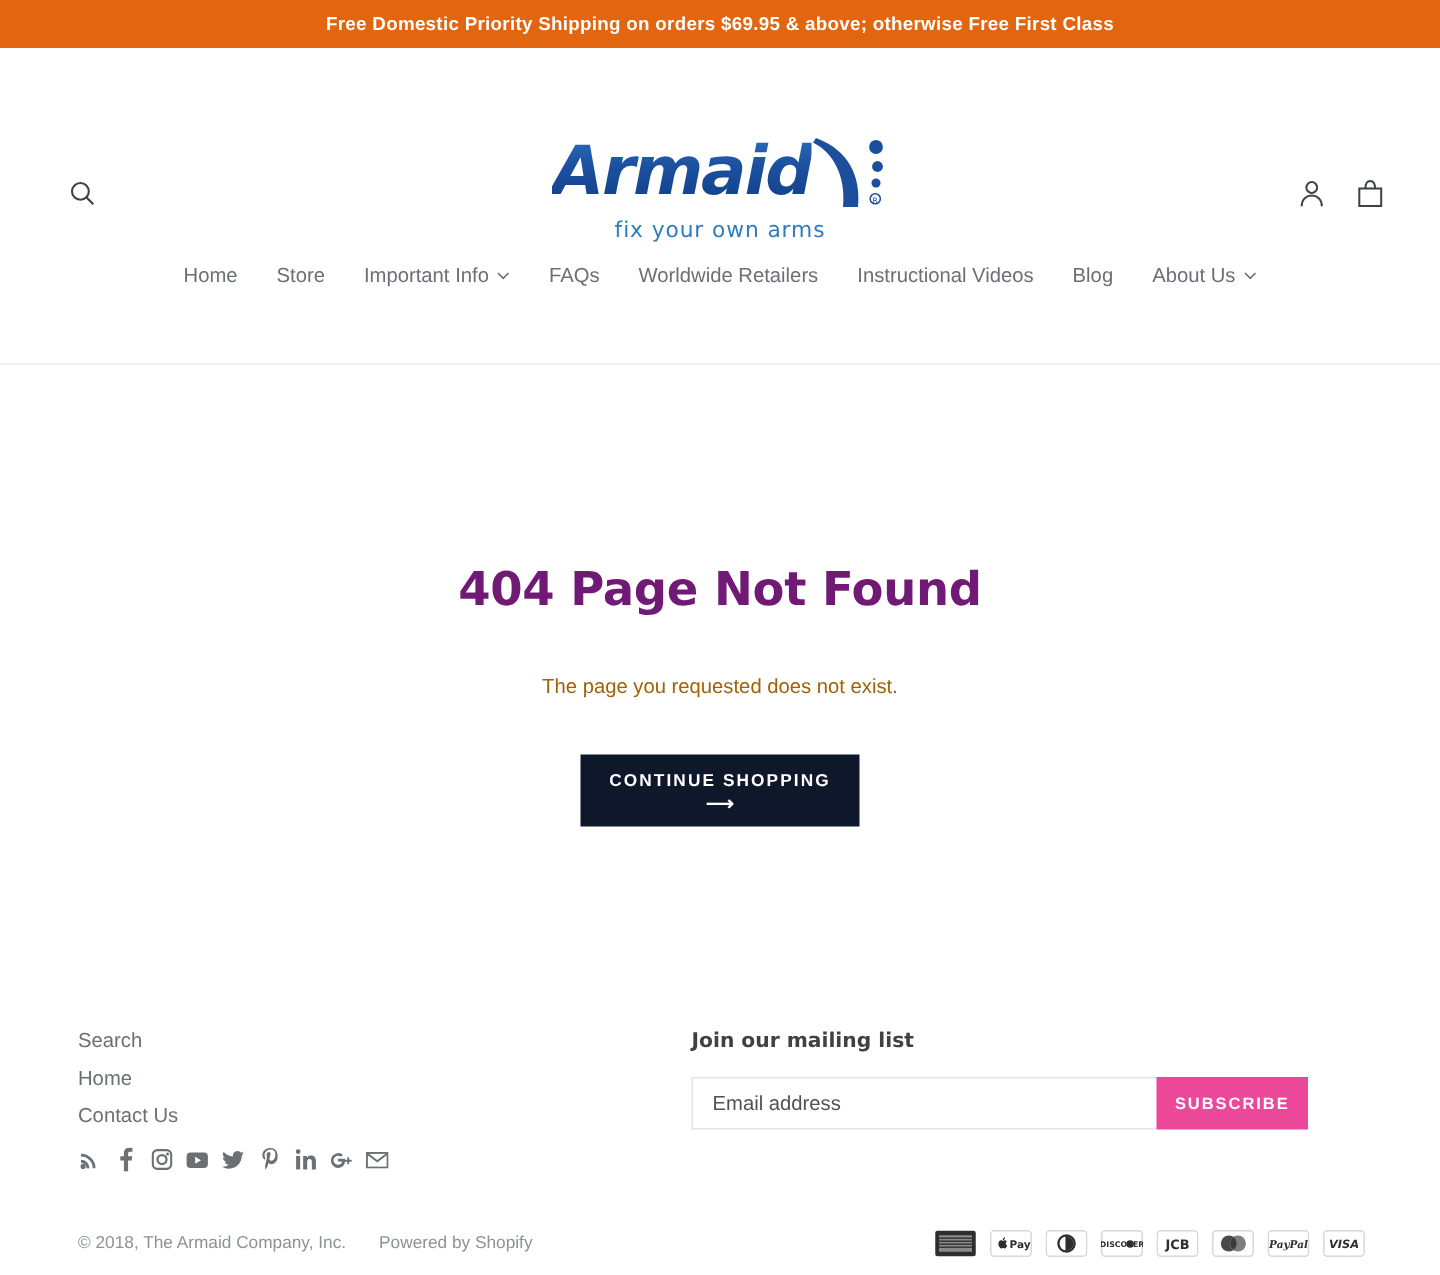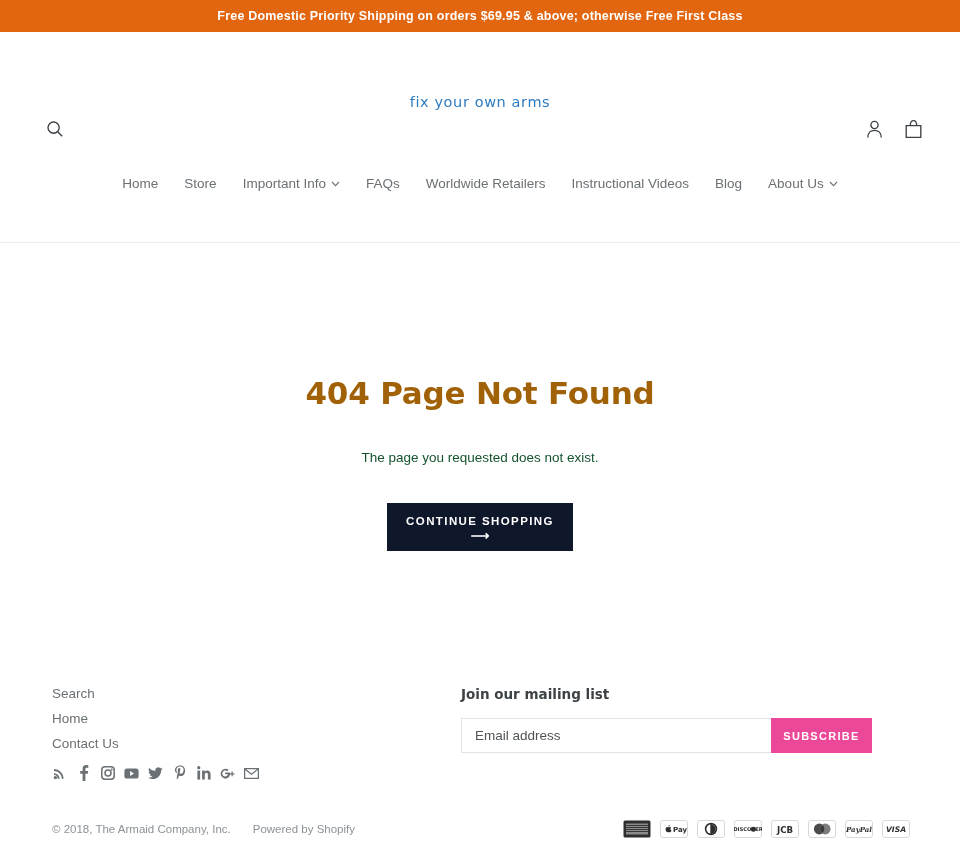--- a/index.html
+++ b/index.html
@@ -97,27 +97,27 @@
   }
   .caret { display: inline-block; }
 
   
   main { height: 415px; display: flex; flex-direction: column; align-items: center; }
   .err-title {
     margin-top: 132px;
     font-family: "DejaVu Sans", sans-serif;
     font-size: 31px;
     font-weight: bold;
-    color: #a16207;
+    color: #701a75;
     letter-spacing: -0.2px;
   }
   .err-sub {
     margin-top: 18px;
     font-size: 13.5px;
-    color: #14532d;
+    color: #a16207;
   }
   .cta {
     margin-top: 25px;
     width: 186px;
     height: 48px;
     background: #0f172a;
     color: #ffffff;
     border: none;
     display: flex;
     flex-direction: column;
@@ -209,20 +209,33 @@
   <div class="search-btn">
     <span>
       <svg width="18" height="18" viewBox="0 0 18 18">
         <circle cx="7.6" cy="7.6" r="5.6" fill="none" stroke="#3d4246" stroke-width="1.4"></circle>
         <line x1="11.7" y1="11.7" x2="16.2" y2="16.2" stroke="#3d4246" stroke-width="1.4"></line>
       </svg>
     </span>
   </div>
 
   <div class="logo-wrap">
+    <div class="logo-main">
+      <div class="logo-text">Armaid</div>
+      <div class="logo-mark">
+        <svg width="56" height="54" viewBox="0 0 56 54">
+          <path d="M4 4 C 26 12, 34 30, 32 50 L 22 50 C 24 30, 16 14, 2 7 Z" fill="#1b4f9e"></path>
+          <circle cx="44" cy="10" r="4.6" fill="#1b4f9e"></circle>
+          <circle cx="45" cy="23" r="3.6" fill="#1b4f9e"></circle>
+          <circle cx="44" cy="34" r="3" fill="#1b4f9e"></circle>
+          <circle cx="43.5" cy="44.5" r="3.4" fill="none" stroke="#1b4f9e" stroke-width="1"></circle>
+          <text x="41.6" y="47.6" font-family="DejaVu Sans, sans-serif" font-size="5" fill="#1b4f9e">R</text>
+        </svg>
+      </div>
+    </div>
     <div class="logo-tag">fix your own arms</div>
   </div>
 
   <div class="header-right">
     <span class="ico">
       <span>
         <svg width="17" height="19" viewBox="0 0 17 19">
           <circle cx="8.5" cy="5" r="3.6" fill="none" stroke="#3d4246" stroke-width="1.35"></circle>
           <path d="M1.8 17.5 C 1.8 12.6, 5 10.4, 8.5 10.4 C 12 10.4, 15.2 12.6, 15.2 17.5" fill="none" stroke="#3d4246" stroke-width="1.35"></path>
         </svg>

